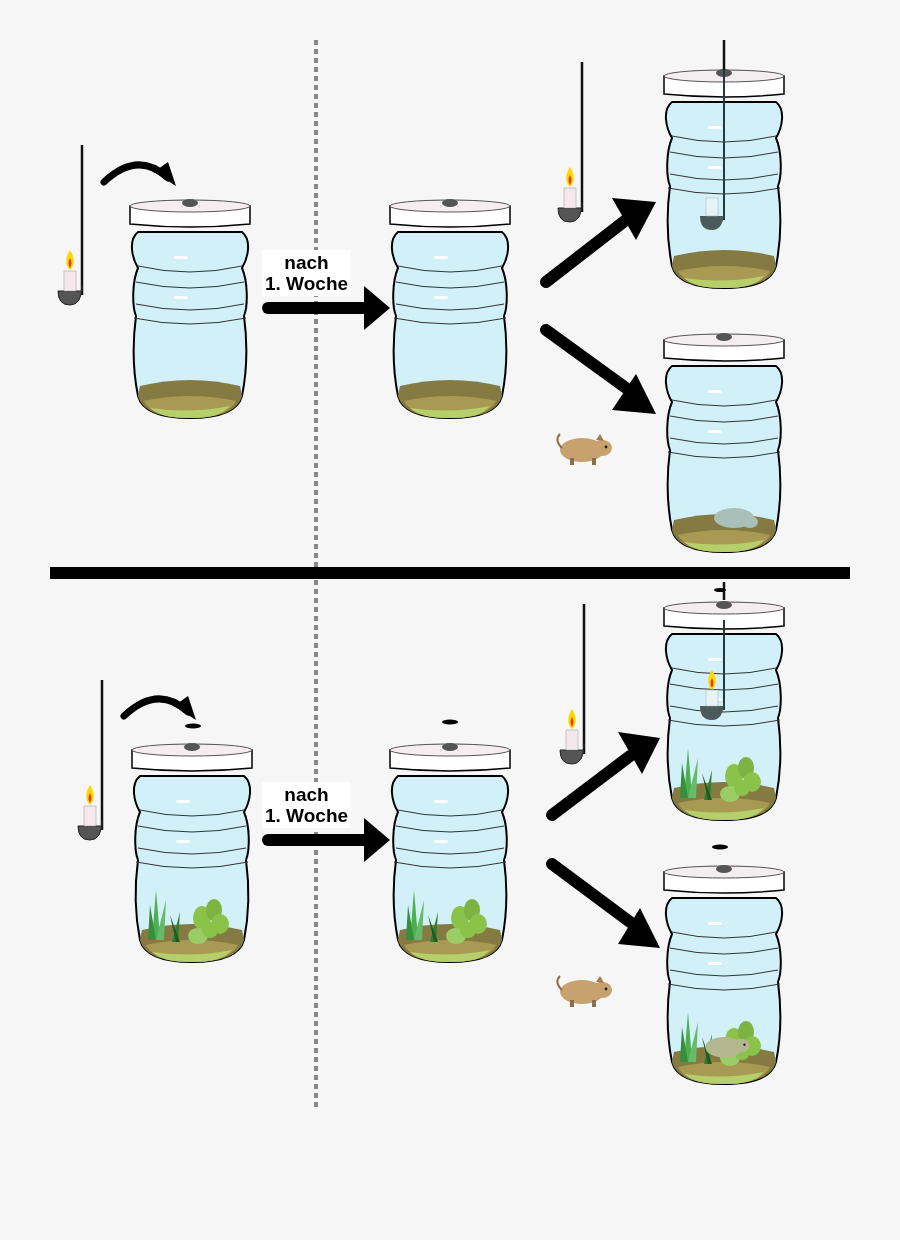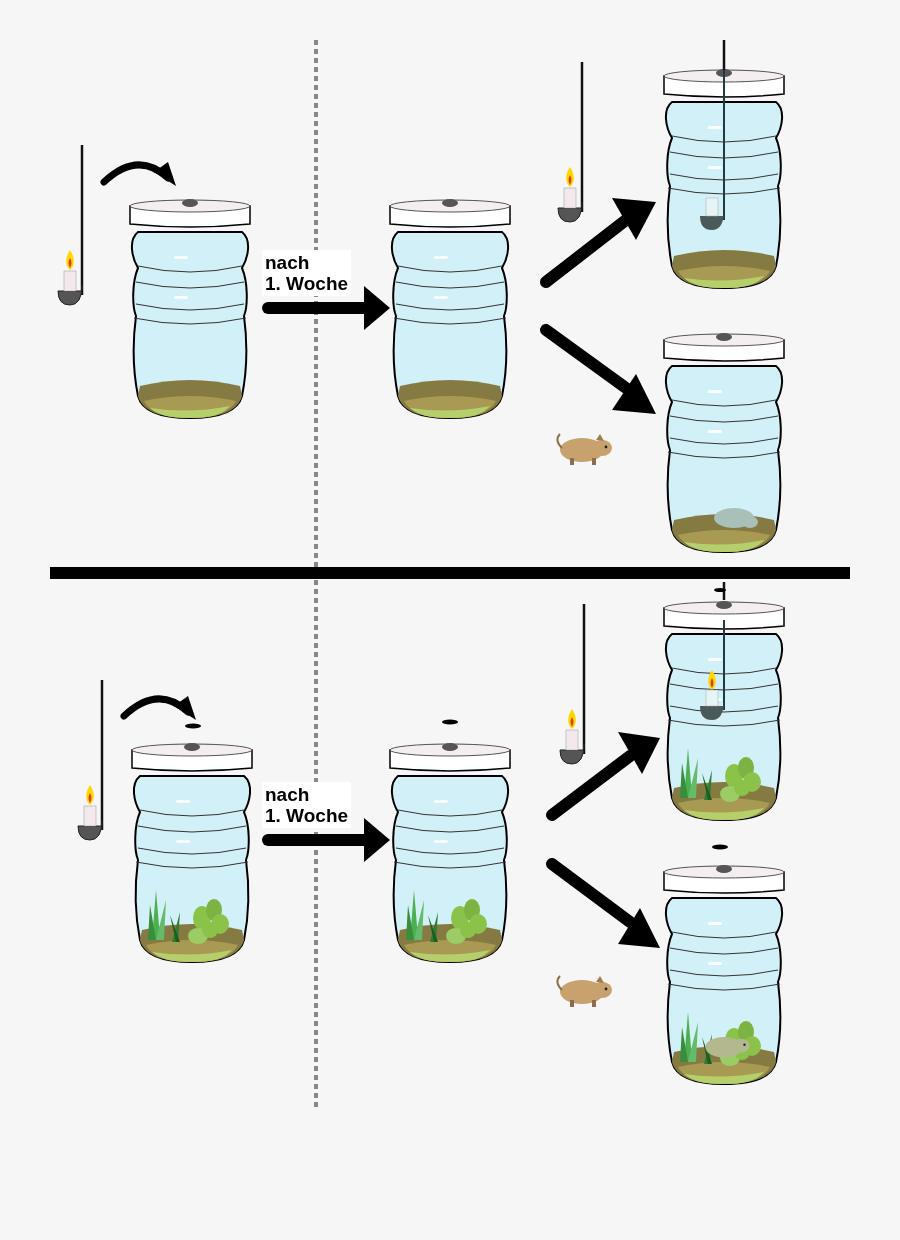--- a/index.html
+++ b/index.html
@@ -1,18 +1,18 @@
 <!DOCTYPE html>
 <html><head>
 <meta charset="utf-8">
 <style>
   html, body { margin:0; padding:0; background:#f6f6f6; }
   body { width:900px; height:1240px; position:relative; overflow:hidden; font-family:"Liberation Sans", sans-serif; }
   svg { position:absolute; left:0; top:0; }
-  .lbl { position:absolute; background:#fff; font-weight:bold; font-size:19px; line-height:21px; text-align:left; color:#000; padding:2px 3px; }
+  .lbl { position:absolute; background:#fff; font-weight:bold; font-size:19px; line-height:21px; text-align:center; color:#000; padding:2px 3px; }
 </style>
 </head>
 <body>
 
 <svg width="900" height="1240" viewBox="0 0 900 1240">
   <defs>
 
     <g id="jar">
       <path d="M8,36 C-2,44 2,62 8,72 C2,86 2,110 6,120 C2,150 4,180 8,200 C12,215 30,222 60,222 C90,222 108,215 112,200 C116,180 118,150 114,120 C118,110 118,86 112,72 C118,62 122,44 112,36 Z" fill="#d2f0f7" stroke="#000" stroke-width="2"></path>
       <path d="M8,70 Q60,82 112,70" fill="none" stroke="#333" stroke-width="1"></path>

